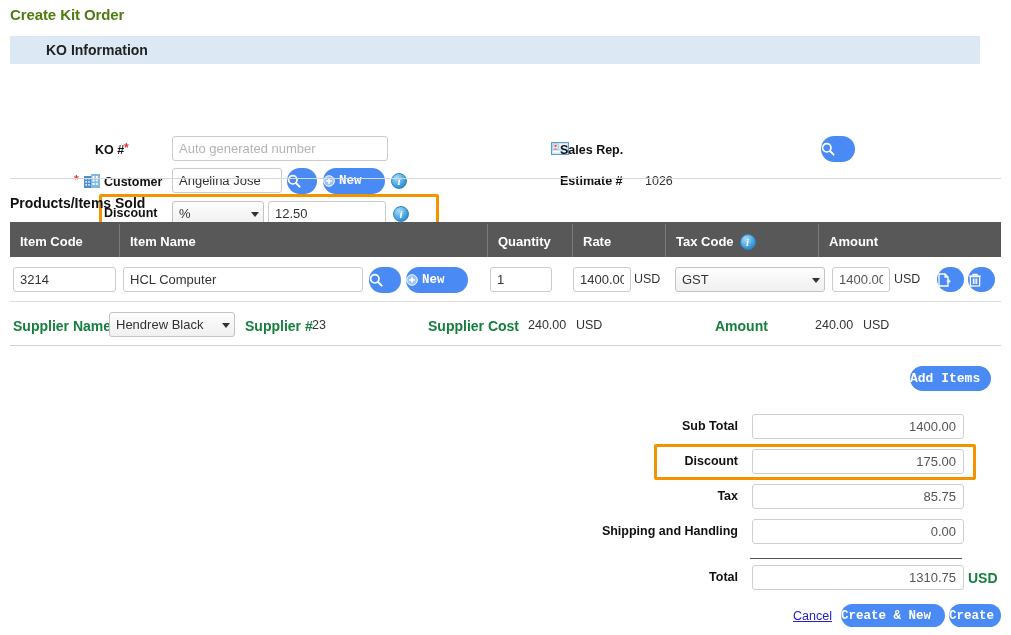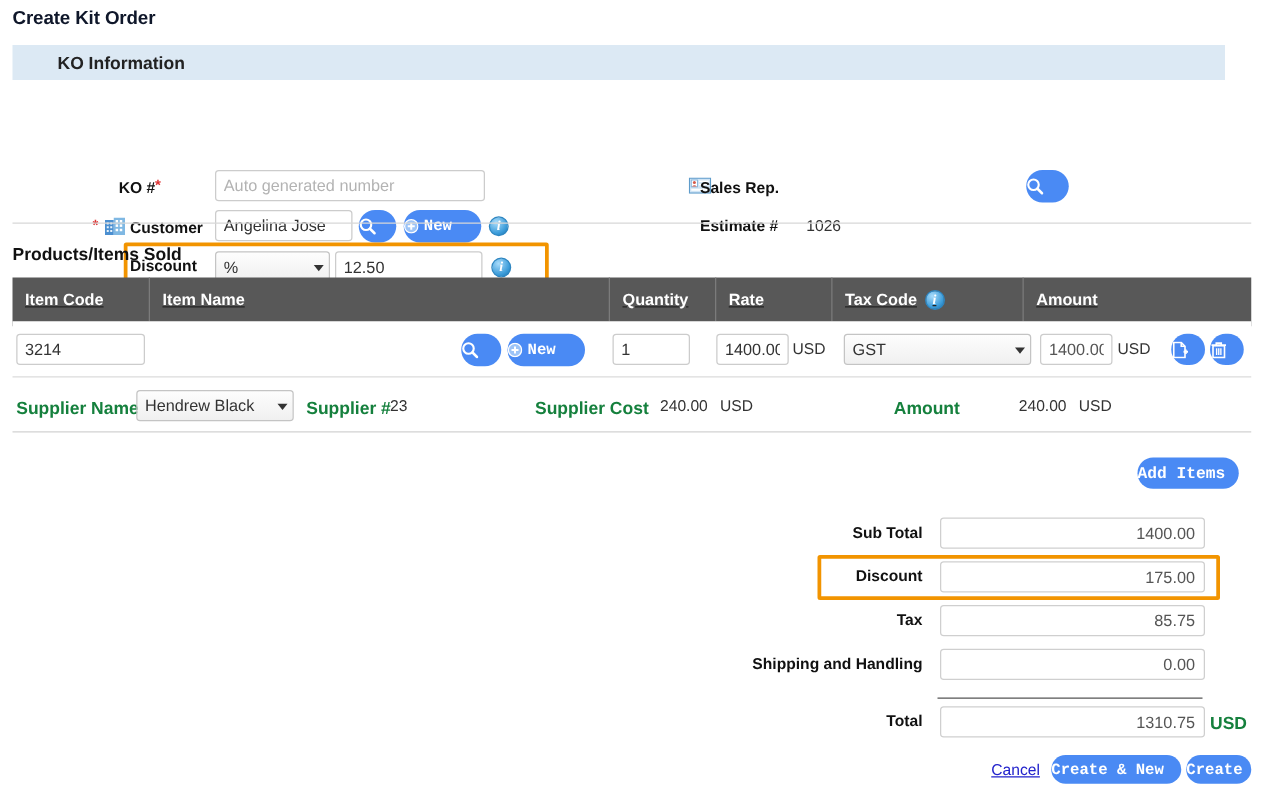--- a/index.html
+++ b/index.html
@@ -10,21 +10,21 @@
     font-family: "Liberation Sans", sans-serif;
     font-size: 13px;
     color: #222;
     overflow: hidden;
   }
   .page { position: relative; width: 1011px; height: 635px; }
 
   
   .page-title {
     position: absolute; left: 10px; top: 6px;
-    font-size: 15px; font-weight: bold; color: #0f172a;
+    font-size: 15px; font-weight: bold; color: #4d7c0f;
     letter-spacing: -0.1px;
   }
 
   
   .section-bar {
     position: absolute; left: 10px; top: 36px;
     width: 970px; height: 28px;
     background: #dce9f4;
     display: flex; align-items: center;
   }
@@ -96,21 +96,21 @@
   .ic-building { position:absolute; width:16px; height:14px; }
   .ic-card { position:absolute; width:18px; height:13px; }
 
   
   .sub-title {
     position: absolute; left: 10px; top: 195px;
     font-size: 14px; font-weight: bold; color: #111;
   }
   .tbl-head {
     position: absolute; left: 10px; top: 222px; width: 991px; height: 39px;
-    background: #585858; display: flex; align-items: flex-start; text-decoration: underline;
+    background: #585858; display: flex; align-items: center;
   }
   .th {
     height: 35px; display: flex; align-items: center;
     color: #fff; font-weight: bold; font-size: 13px;
     padding-left: 10px; border-right: 1px solid #7b7b7b;
     box-sizing: border-box;
   }
   .th:last-child { border-right: none; }
 
   .tbl-row {
@@ -256,20 +256,21 @@
     <div class="th" style="width:93px;">Rate</div>
     <div class="th" style="width:153px; gap:6px;">
       <span>Tax Code</span>
       <span class="icon-info">i</span>
     </div>
     <div class="th" style="width:104px;">Amount</div>
   </div>
 
   <div class="tbl-row">
     <input class="txtinput" style="left: 3px; top: 10px; width: 103px;" value="3214" id="item-code-input">
+    <input class="txtinput" style="left: 113px; top: 10px; width: 240px;" value="HCL Computer" id="item-name-input">
     <button class="btn-blue" style="left:359px; top:10px; width:32px; height:26px;">
       <span>
         <svg width="14" height="14" viewBox="0 0 14 14">
           <circle cx="5.8" cy="5.8" r="4.2" fill="none" stroke="#fff" stroke-width="1.7"></circle>
           <line x1="9" y1="9" x2="12.6" y2="12.6" stroke="#fff" stroke-width="2" stroke-linecap="round"></line>
         </svg>
       </span>
     </button>
     <button class="btn-blue" style="left:396px; top:10px; width:62px; height:26px; gap:4px;">
       <span>

